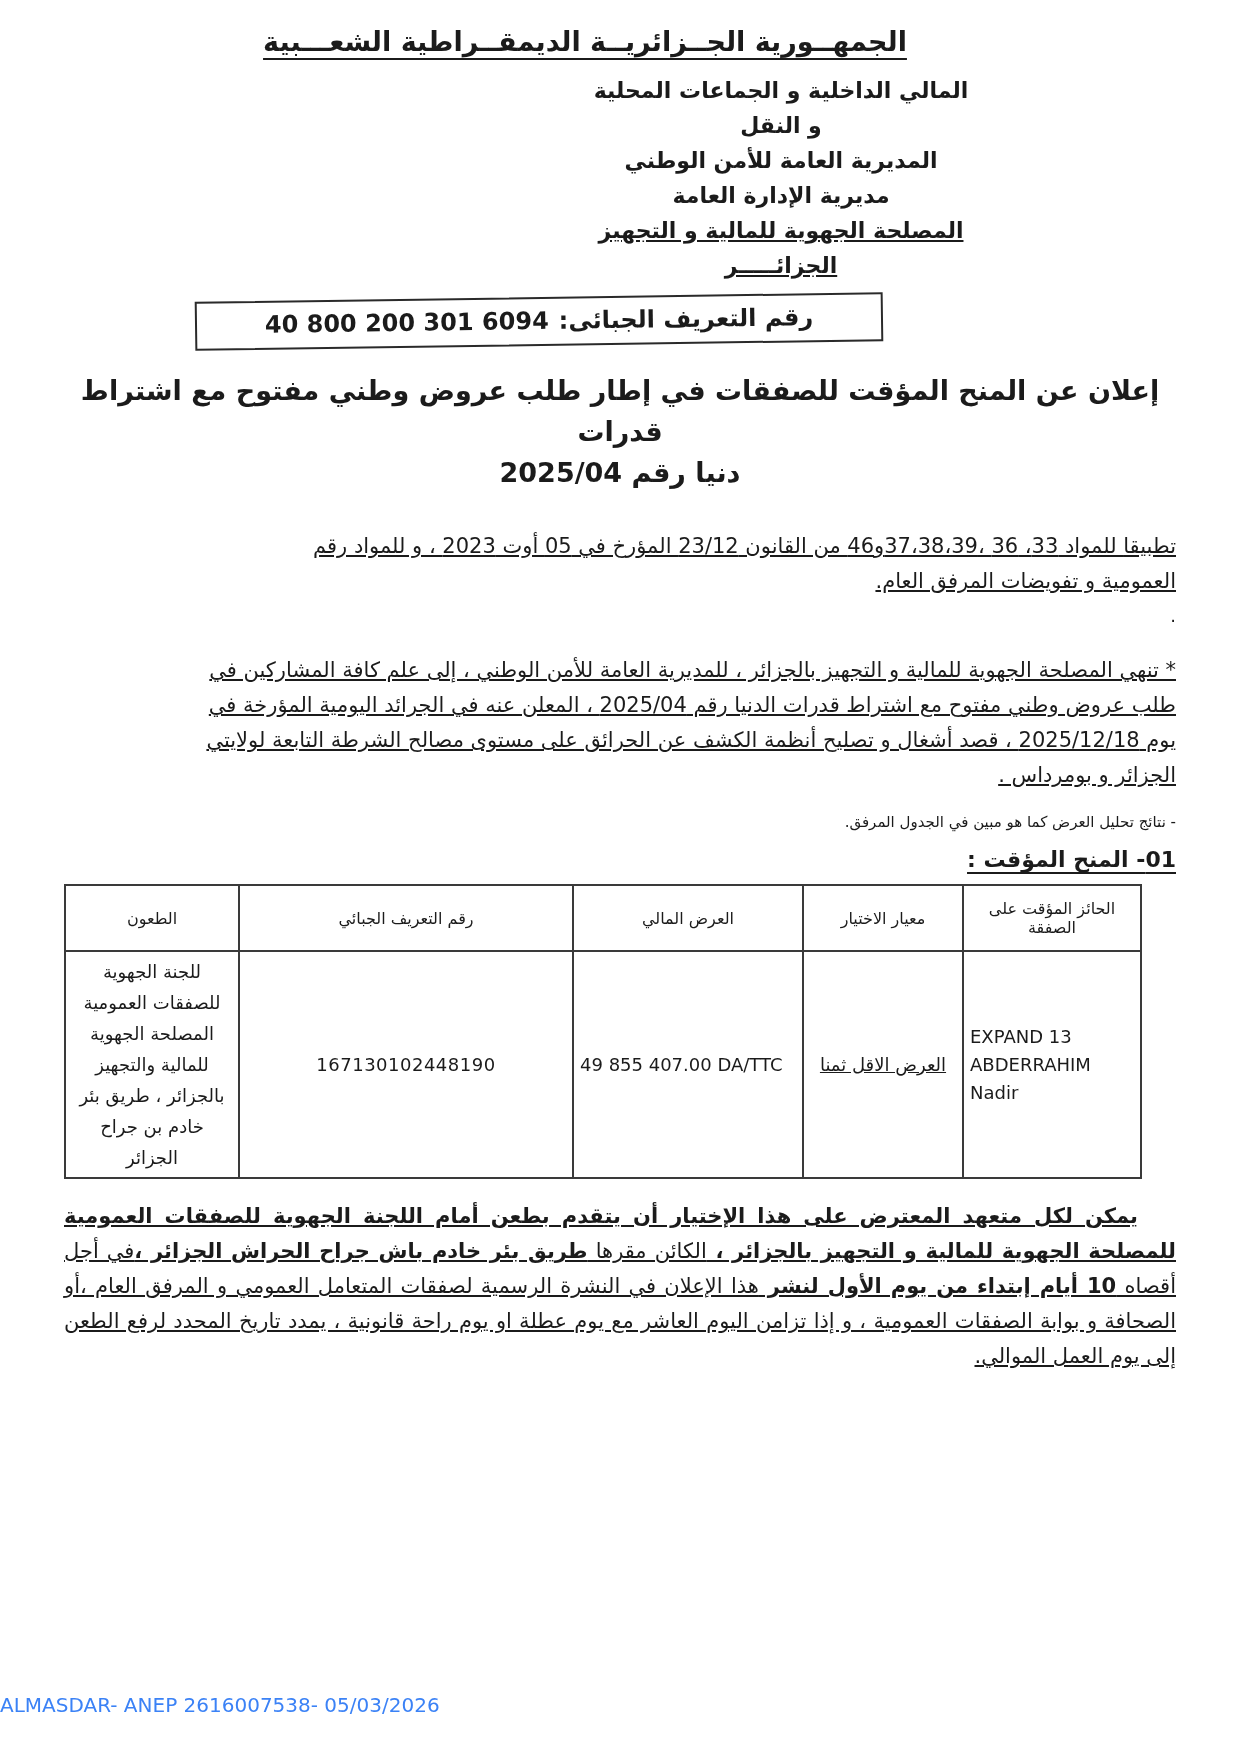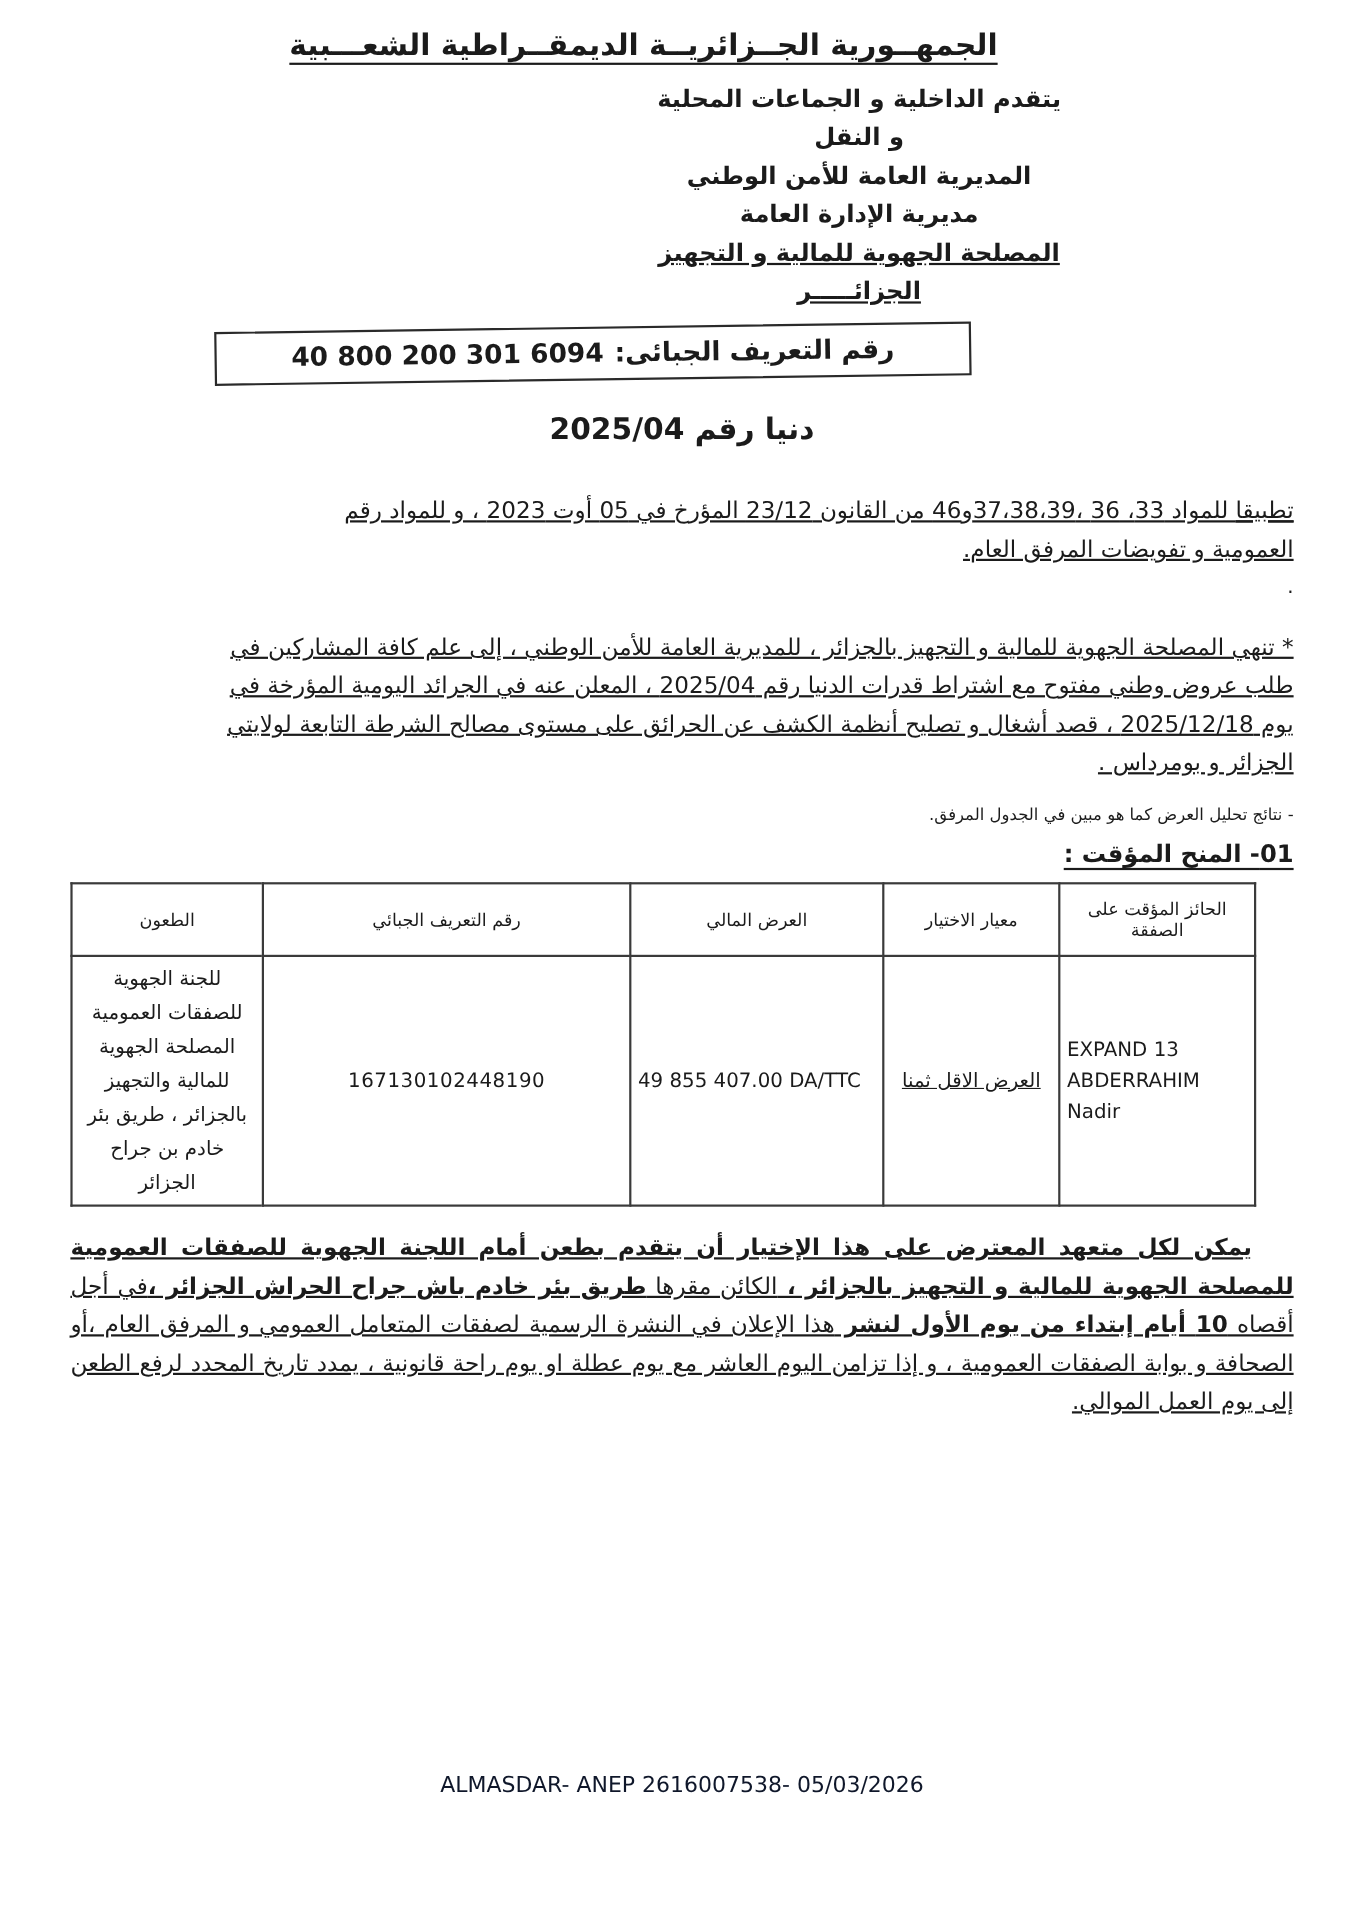--- a/index.html
+++ b/index.html
@@ -47,46 +47,47 @@
     text-align:center;padding:2px 4px;}
   table.award td{height:212px;vertical-align:middle;font-size:18px;padding:4px 6px;}
   td.c-winner{direction:ltr;text-align:left;padding-left:14px;font-size:18px;line-height:28px;}
   td.c-criterion{text-align:center;line-height:30px;padding:0 26px;text-decoration:underline;}
   td.c-offer{direction:ltr;text-align:left;padding-left:10px;font-size:18px;white-space:nowrap;}
   td.c-tin{text-align:center;font-size:18px;letter-spacing:.5px;}
   td.c-appeals{text-align:center;font-size:18px;line-height:31px;padding:0 14px;}
   .p3{margin-top:20px;text-align:justify;text-indent:38px;font-size:21px;line-height:35px;}
   .p4{margin-top:12px;text-align:justify;text-indent:38px;font-size:21px;line-height:35px;}
   .footer{
-    position:absolute;left:0;top:1610px;width:100%;
-    text-align:center;font-size:20px;color:#0f172a;direction:ltr;
+    position:absolute;left:0;top:1693px;width:100%;
+    text-align:left;font-size:20px;color:#3b82f6;direction:ltr;
   }
 </style>
 </head>
 <body>
 
 <div class="sheet">
 
   <div class="republic">الجمهــورية الجــزائريــة الديمقــراطية الشعـــبية</div>
 
   <div class="ministry">
-    <div class="line">يتقدم الداخلية و الجماعات المحلية</div>
+    <div class="line">المالي الداخلية و الجماعات المحلية</div>
     <div class="line">و النقل</div>
     <div class="line">المديرية العامة للأمن الوطني</div>
     <div class="line">مديرية الإدارة العامة</div>
     <div class="line u">المصلحة الجهوية للمالية و التجهيز</div>
     <div class="line u">الجزائـــــر</div>
   </div>
 
   <div class="tin-box">
     <span>رقم التعريف الجبائى:</span>
     <span dir="ltr">40 800 200 301 6094</span>
   </div>
 
   <div class="doc-title">
+    <div>إعلان عن المنح المؤقت للصفقات في إطار طلب عروض وطني مفتوح مع اشتراط قدرات</div>
     <div>دنيا رقم 2025/04</div>
   </div>
 
   <div class="para p1">
     <div><span class="u">تطبيقا</span><span> للمواد 33، 36 ،37،38،39و46 من القانون 23/12 المؤرخ في 05 أوت 2023 ،  و للمواد رقم</span></div>
     <div>العمومية و تفويضات المرفق العام.</div>
   </div>
   <div class="dot-line">.</div>
 
   <div class="para p2">

